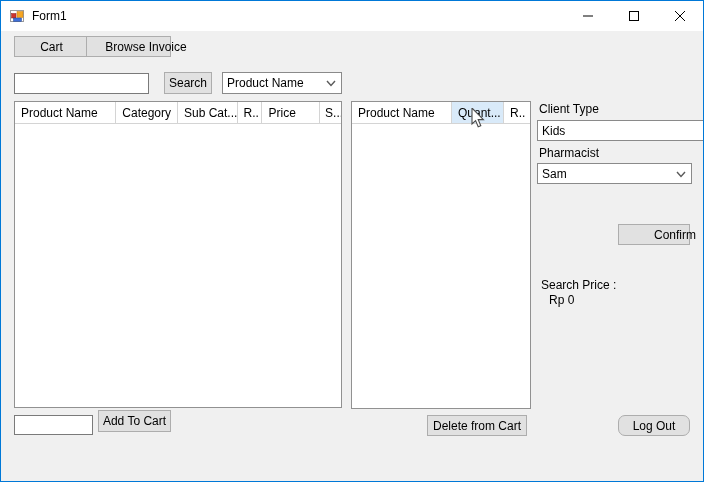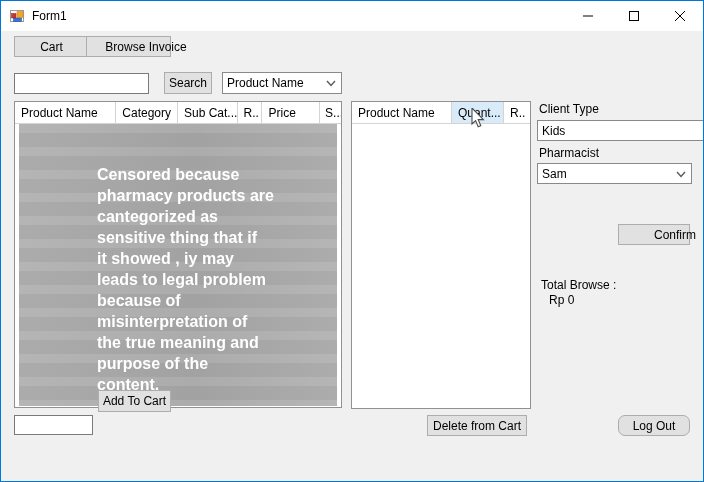--- a/index.html
+++ b/index.html
@@ -78,21 +78,21 @@
   
   .lbl-client{left:538px;top:101px;}
   .combo-client{left:536px;top:119px;width:185px;height:21px;}
   .lbl-pharm{left:538px;top:145px;}
   .combo-pharm{left:536px;top:162px;width:155px;height:21px;}
   .btn-confirm{left:617px;top:223px;width:72px;height:21px;padding-left:48px;}
   .lbl-total{left:540px;top:277px;}
   .lbl-total-val{left:548px;top:292px;}
   
   .qty-input{left:13px;top:414px;width:79px;height:20px;}
-  .btn-add{left:97px;top:389px;width:73px;height:22px;}
+  .btn-add{left:97px;top:409px;width:73px;height:22px;}
   .btn-delete{left:426px;top:414px;width:100px;height:21px;}
   .btn-logout{left:617px;top:414px;width:72px;height:21px;border-radius:7px;}
   
   .cursor{position:absolute;left:470px;top:107px;width:14px;height:22px;pointer-events:none;}
 </style>
 </head>
 <body>
 
 <div class="titlebar">
   <svg class="app-icon" viewBox="0 0 16 16">
@@ -134,33 +134,20 @@
 
 <div class="grid grid-products">
   <div class="grid-header">
     <div class="gh-cell lg-c0">Product Name</div>
     <div class="gh-cell lg-c1">Category</div>
     <div class="gh-cell lg-c2">Sub Cat...</div>
     <div class="gh-cell lg-c3">R..</div>
     <div class="gh-cell lg-c4">Price</div>
     <div class="gh-cell lg-c5">S...</div>
   </div>
-  <div class="censor">
-    <div class="censor-text">Censored because
-pharmacy products are
-cantegorized as
-sensitive thing that if
-it showed , iy may
-leads to legal problem
-because of
-misinterpretation of
-the true meaning and
-purpose of the
-content.</div>
-  </div>
 </div>
 
 <div class="grid grid-cart">
   <div class="grid-header">
     <div class="gh-cell cg-c0">Product Name</div>
     <div class="gh-cell cg-c1 gh-hover">Quant...</div>
     <div class="gh-cell cg-c2">R..</div>
   </div>
 </div>
 
@@ -172,21 +159,21 @@
     </svg>
 </div>
 <span class="label lbl-pharm">Pharmacist</span>
 <div class="combo combo-pharm">
   <span>Sam</span>
   <svg class="chev" width="10" height="7">
       <polyline points="1,1 5,5.5 9,1" fill="none" stroke="#5a5a5a" stroke-width="1.4"></polyline>
     </svg>
 </div>
 <button class="btn btn-confirm">Confirm</button>
-<span class="label lbl-total">Total Browse :</span>
+<span class="label lbl-total">Search Price :</span>
 <span class="label lbl-total-val">Rp  0</span>
 
 <input class="textbox qty-input" value="" style="">
 <button class="btn btn-add">Add To Cart</button>
 <button class="btn btn-delete">Delete from Cart</button>
 <button class="btn btn-logout">Log Out</button>
 
 <svg class="cursor" viewBox="0 0 14 22">
   <polygon points="1,0 1,16 4.6,12.6 7.2,18.8 9.8,17.7 7.2,11.6 12.4,11.6" fill="#ffffff" stroke="#4a4a4a" stroke-width="1.1"></polygon>
 </svg>

